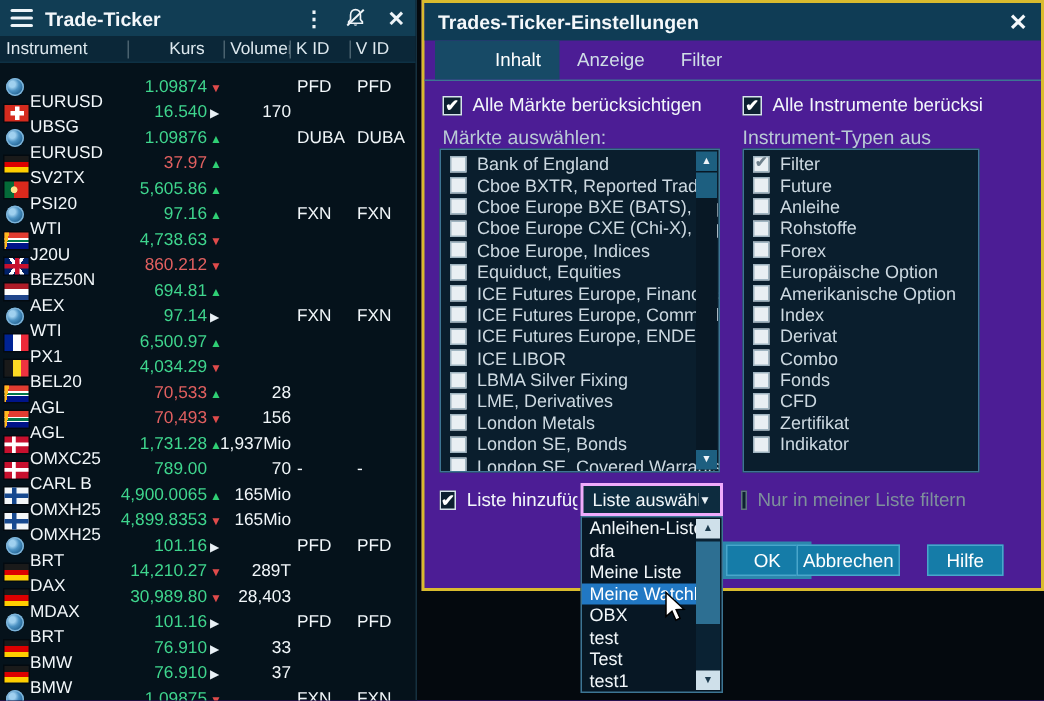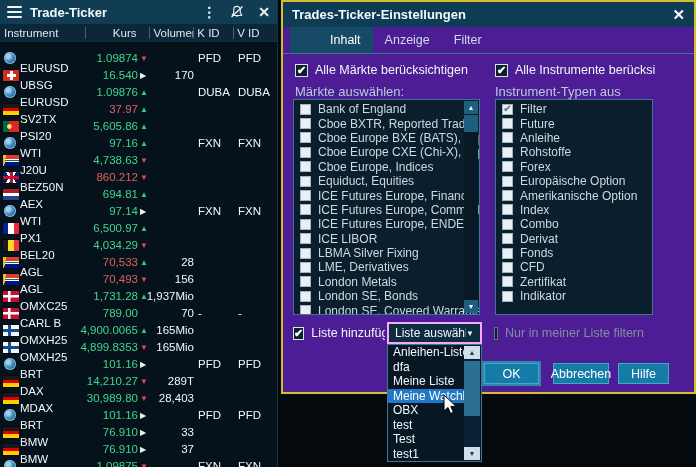--- a/index.html
+++ b/index.html
@@ -88,21 +88,21 @@
   .sthumb{position:absolute;left:0;width:14px;background:#1d5f80;}
   
   #combo{position:absolute;left:104px;top:320px;width:95px;height:22px;box-sizing:border-box;
          border:2px solid #f0abfc;background:#0d2c3f;display:flex;align-items:center;
          font-size:12px;color:#f2f7fa;padding-left:6px;cursor:pointer;}
   #combo .carr{margin-left:auto;padding-right:6px;font-size:8px;color:#e8f0f5;}
   .btn{position:absolute;top:361px;height:21px;box-sizing:border-box;background:var(--btn,#157ca8);
        border:1px solid #49a6cb;color:#fff;font-size:12.5px;display:flex;
        align-items:center;justify-content:center;cursor:pointer;}
   #btn-ok{left:201px;width:55px;box-shadow:0 0 0 2px #2c87ad;}
-  #btn-abbrechen{left:270px;width:56px;}
+  #btn-abbrechen{left:248px;width:69px;}
   #btn-hilfe{left:335px;width:51px;}
   
   #popup{position:absolute;left:387px;top:344px;width:95px;height:118px;box-sizing:border-box;
          background:#071724;border:1px solid #3d7593;z-index:30;}
   .p-item{height:14.5px;display:flex;align-items:center;padding-left:5px;font-size:12px;
           color:#f2f7fa;white-space:nowrap;overflow:hidden;cursor:pointer;}
   .p-item.sel{background:var(--sel,#2178c4);color:#fff;}
   #popup .vscroll{width:16px;background:#0a2233;}
   #popup .sbtn{width:16px;background:#cfe0ea;color:#1c3a4d;}
   #popup .sthumb{width:16px;background:#2d6f92;}
@@ -488,25 +488,25 @@
         <div class="li">
           <span class="lbox"></span>
           <span>Amerikanische Option</span>
         </div>
         <div class="li">
           <span class="lbox"></span>
           <span>Index</span>
         </div>
         <div class="li">
           <span class="lbox"></span>
+          <span>Derivat</span>
+        </div>
+        <div class="li">
+          <span class="lbox"></span>
           <span>Combo</span>
-        </div>
-        <div class="li">
-          <span class="lbox"></span>
-          <span>Derivat</span>
         </div>
         <div class="li">
           <span class="lbox"></span>
           <span>Fonds</span>
         </div>
         <div class="li">
           <span class="lbox"></span>
           <span>CFD</span>
         </div>
         <div class="li">

